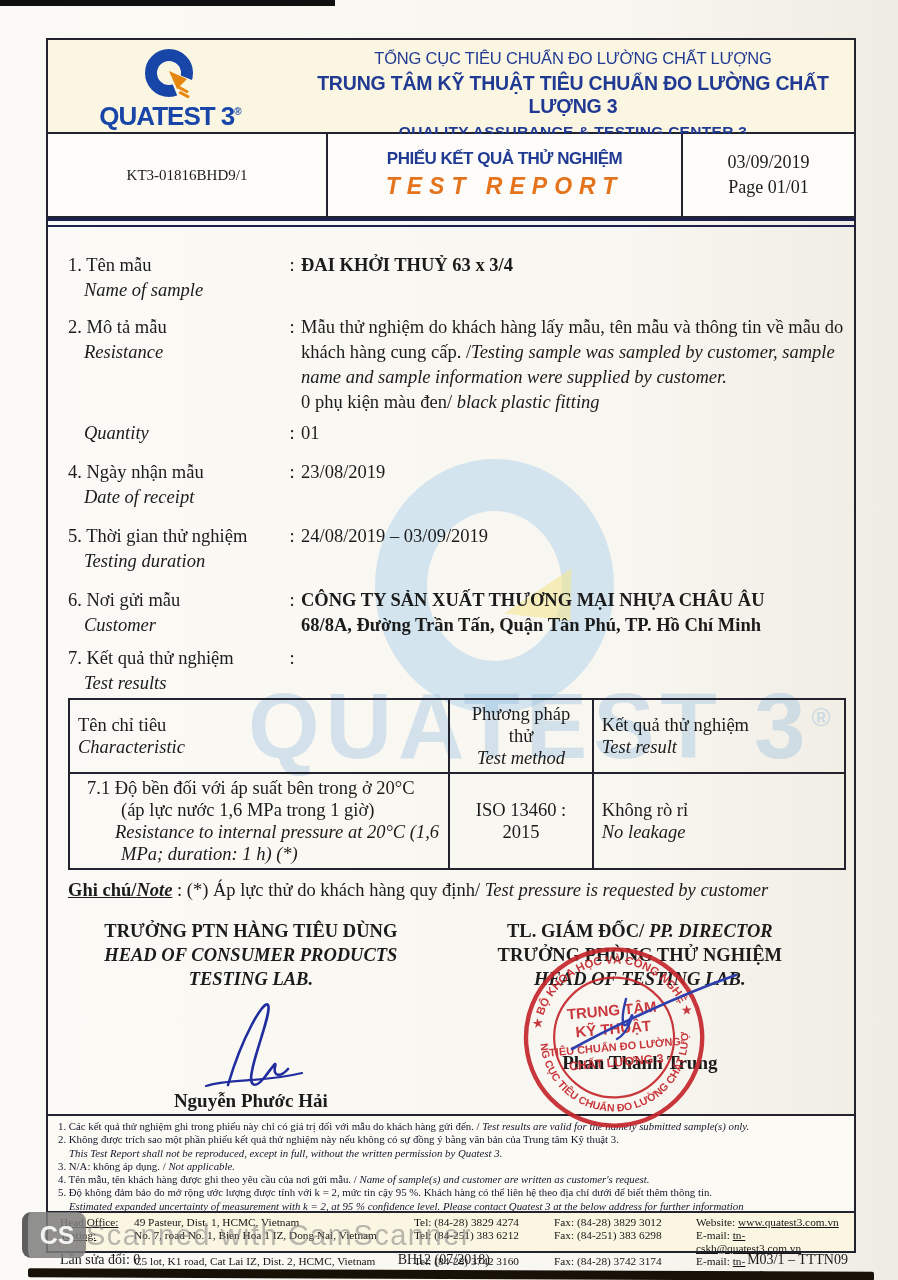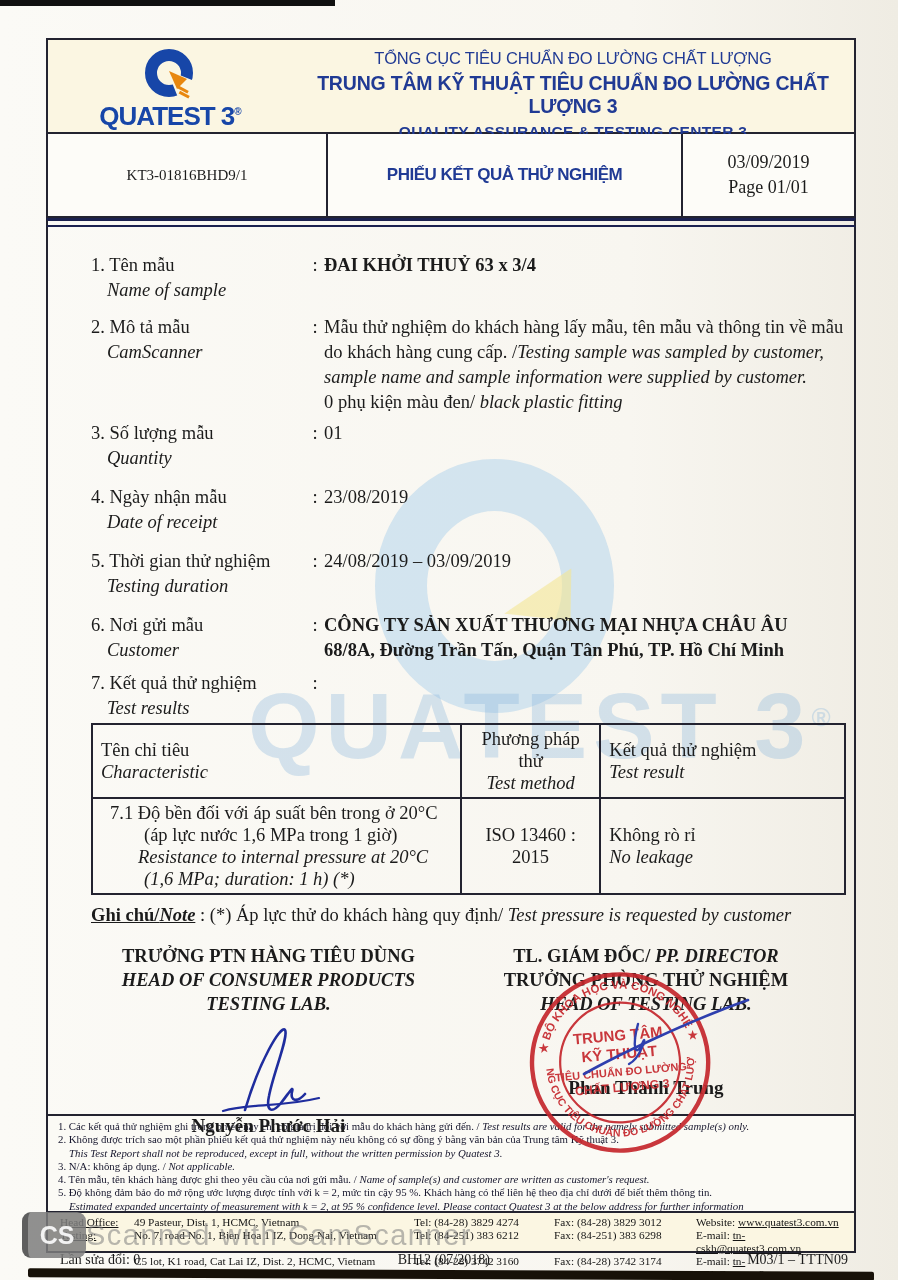--- a/index.html
+++ b/index.html
@@ -30,21 +30,21 @@
   .rh-title-vn{font-family:"Liberation Sans",sans-serif;font-weight:bold;font-size:17px;letter-spacing:-.5px;color:#203a94;line-height:1.1;}
   .rh-title-en{font-family:"Liberation Sans",sans-serif;font-weight:bold;font-style:italic;font-size:23px;letter-spacing:7px;color:#e4731c;margin-top:4px;}
   .rh-date{font-size:18px;line-height:25px;}
 
   .thick-rule{box-sizing:border-box;height:9px;border-top:3px solid #1b2150;border-bottom:2px solid #1b2150;
               border-left:2px solid #232330;border-right:2px solid #232330;}
 
   
   .body{box-sizing:border-box;position:relative;height:887px;border-left:2px solid #232330;border-right:2px solid #232330;
         padding:26px 8px 0 20px;font-size:18.5px;line-height:25px;}
-  .body-content{position:relative;z-index:1;margin-left:23px;}
+  .body-content{position:relative;z-index:1;}
 
   
   .wm-ring{position:absolute;left:327px;top:232px;width:135px;height:150px;border:52px solid rgba(173,209,236,.5);border-radius:50%;z-index:0;}
   .wm-arrow{position:absolute;left:455px;top:352px;width:78px;height:50px;background:rgba(243,230,148,.6);
             clip-path:polygon(0 45%,100% 0,78% 100%);transform:rotate(-18deg);z-index:0;}
   .wm-text{position:absolute;left:200px;top:478px;z-index:0;font-family:"Liberation Sans",sans-serif;font-weight:bold;
            font-size:92px;letter-spacing:6px;color:rgba(141,183,220,.35);white-space:nowrap;}
   .wm-text sup{font-size:26px;letter-spacing:0;}
 
   
@@ -124,20 +124,21 @@
         <div class="org-l1">TỔNG CỤC TIÊU CHUẨN ĐO LƯỜNG CHẤT LƯỢNG</div>
         <div class="org-l2">TRUNG TÂM KỸ THUẬT TIÊU CHUẨN ĐO LƯỜNG CHẤT LƯỢNG 3</div>
         <div class="org-l3">QUALITY ASSURANCE &amp; TESTING CENTER 3</div>
       </div>
     </div>
 
     <div class="report-row">
       <div class="rh-cell rh-code">KT3-01816BHD9/1</div>
       <div class="rh-cell rh-title">
         <div class="rh-title-vn">PHIẾU KẾT QUẢ THỬ NGHIỆM</div>
+        <div class="rh-title-en">TEST REPORT</div>
       </div>
       <div class="rh-cell rh-date">
         <div>03/09/2019</div>
         <div>Page 01/01</div>
       </div>
     </div>
 
     <div class="thick-rule"></div>
 
     <div class="body">
@@ -152,32 +153,31 @@
               <div><span>1.</span> <span>Tên mẫu</span></div>
             <div class="l2">Name of sample</div>
             </div>
           <div class="colon">:</div>
           <div class="b">ĐAI KHỞI THUỶ 63 x 3/4</div>
         </div>
 
         <div class="item mb6">
           <div class="lbl">
               <div><span>2.</span> <span>Mô tả mẫu</span></div>
-            <div class="l2">CamScanner</div>
+            <div class="l2">Resistance</div>
             </div>
           <div class="colon">:</div>
           <div>
             <span>Mẫu thử nghiệm do khách hàng lấy mẫu, tên mẫu và thông tin về mẫu do khách hàng cung cấp. /</span><span class="i">Testing sample was sampled by customer, sample name and sample information were supplied by customer.</span><br>
             <span>0 phụ kiện màu đen/</span> <span class="i">black plastic fitting</span>
           </div>
         </div>
 
         <div class="item mb14">
           <div class="lbl">
-              <div><span>3.</span> <span>Số lượng mẫu</span></div>
             <div class="l2">Quantity</div>
             </div>
           <div class="colon">:</div>
           <div>01</div>
         </div>
 
         <div class="item mb14">
           <div class="lbl">
               <div><span>4.</span> <span>Ngày nhận mẫu</span></div>
             <div class="l2">Date of receipt</div>

